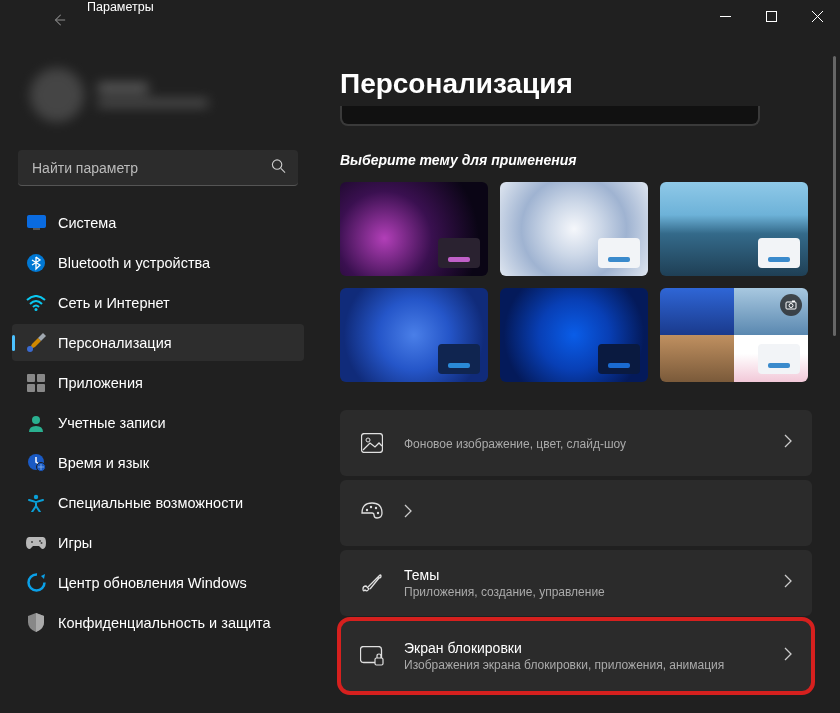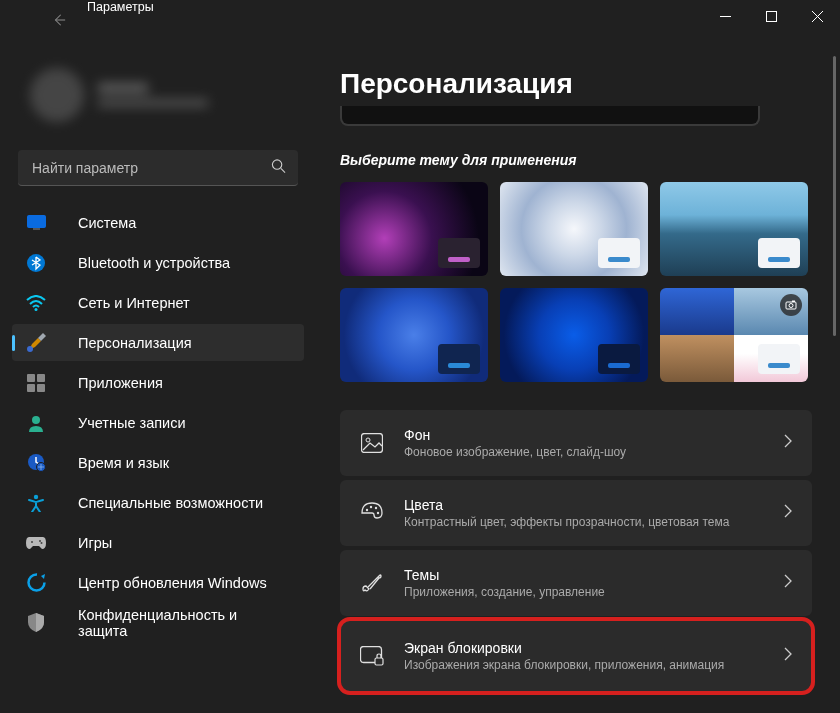--- a/index.html
+++ b/index.html
@@ -76,21 +76,21 @@
   .search-icon {
     position: absolute;
     right: 12px; top: 50%;
     transform: translateY(-50%);
     color: #ccc;
   }
   .nav { list-style: none; }
   .nav-item {
     display: flex;
     align-items: center;
-    gap: 32px;
+    gap: 12px;
     height: 37px;
     padding: 0 14px;
     border-radius: 4px;
     font-size: 14.5px;
     cursor: default;
     margin-bottom: 3px;
   }
   .nav-item.active {
     background: #2d2d2d;
     position: relative;
@@ -420,42 +420,37 @@
 
     <div class="setting-card">
       <div class="setting-icon">
           <svg width="22" height="20" viewBox="0 0 22 20">
             <rect x="0.5" y="0.5" width="21" height="19" rx="3" stroke="currentColor" fill="none" stroke-width="1.3"></rect>
             <circle cx="7" cy="7" r="2" stroke="currentColor" fill="none"></circle>
             <path d="M2 17 L9 10 L14 14 L18 10 L21 13" stroke="currentColor" fill="none" stroke-width="1.3"></path>
           </svg>
         </div>
       <div class="setting-text">
-        <div class="setting-title">Фон</div>
         <div class="setting-sub">Фоновое изображение, цвет, слайд-шоу</div>
       </div>
       <span class="chevron"><svg width="8" height="14" viewBox="0 0 8 14">
             <path d="M1 1 L7 7 L1 13" stroke="currentColor" fill="none" stroke-width="1.3"></path>
           </svg></span>
     </div>
 
     <div class="setting-card">
       <div class="setting-icon">
           <svg width="22" height="22" viewBox="0 0 22 22">
             <path d="M11 1 Q21 1 21 11 Q21 16 16 16 Q13 16 13 13 Q13 11 11 11 Q1 11 1 11 Q1 1 11 1 Z" stroke="currentColor" fill="none" stroke-width="1.3"></path>
             <circle cx="6" cy="8" r="1.2" fill="currentColor"></circle>
             <circle cx="10" cy="5" r="1.2" fill="currentColor"></circle>
             <circle cx="15" cy="6" r="1.2" fill="currentColor"></circle>
             <circle cx="17" cy="11" r="1.2" fill="currentColor"></circle>
           </svg>
         </div>
-      <div class="setting-text">
-        <div class="setting-title">Цвета</div>
-        <div class="setting-sub">Контрастный цвет, эффекты прозрачности, цветовая тема</div>
-      </div>
       <span class="chevron"><svg width="8" height="14" viewBox="0 0 8 14">
             <path d="M1 1 L7 7 L1 13" stroke="currentColor" fill="none" stroke-width="1.3"></path>
           </svg></span>
     </div>
 
     <div class="setting-card">
       <div class="setting-icon">
           <svg width="22" height="22" viewBox="0 0 22 22">
             <path d="M4 18 Q2 20 2 17 Q2 14 5 14 L8 17 Q6 20 4 18 Z" stroke="currentColor" fill="none" stroke-width="1.3"></path>
             <path d="M7 15 L18 4 Q20 2 20 4 L20 4 Q20 6 18 6 L9 17" stroke="currentColor" fill="none" stroke-width="1.3"></path>

